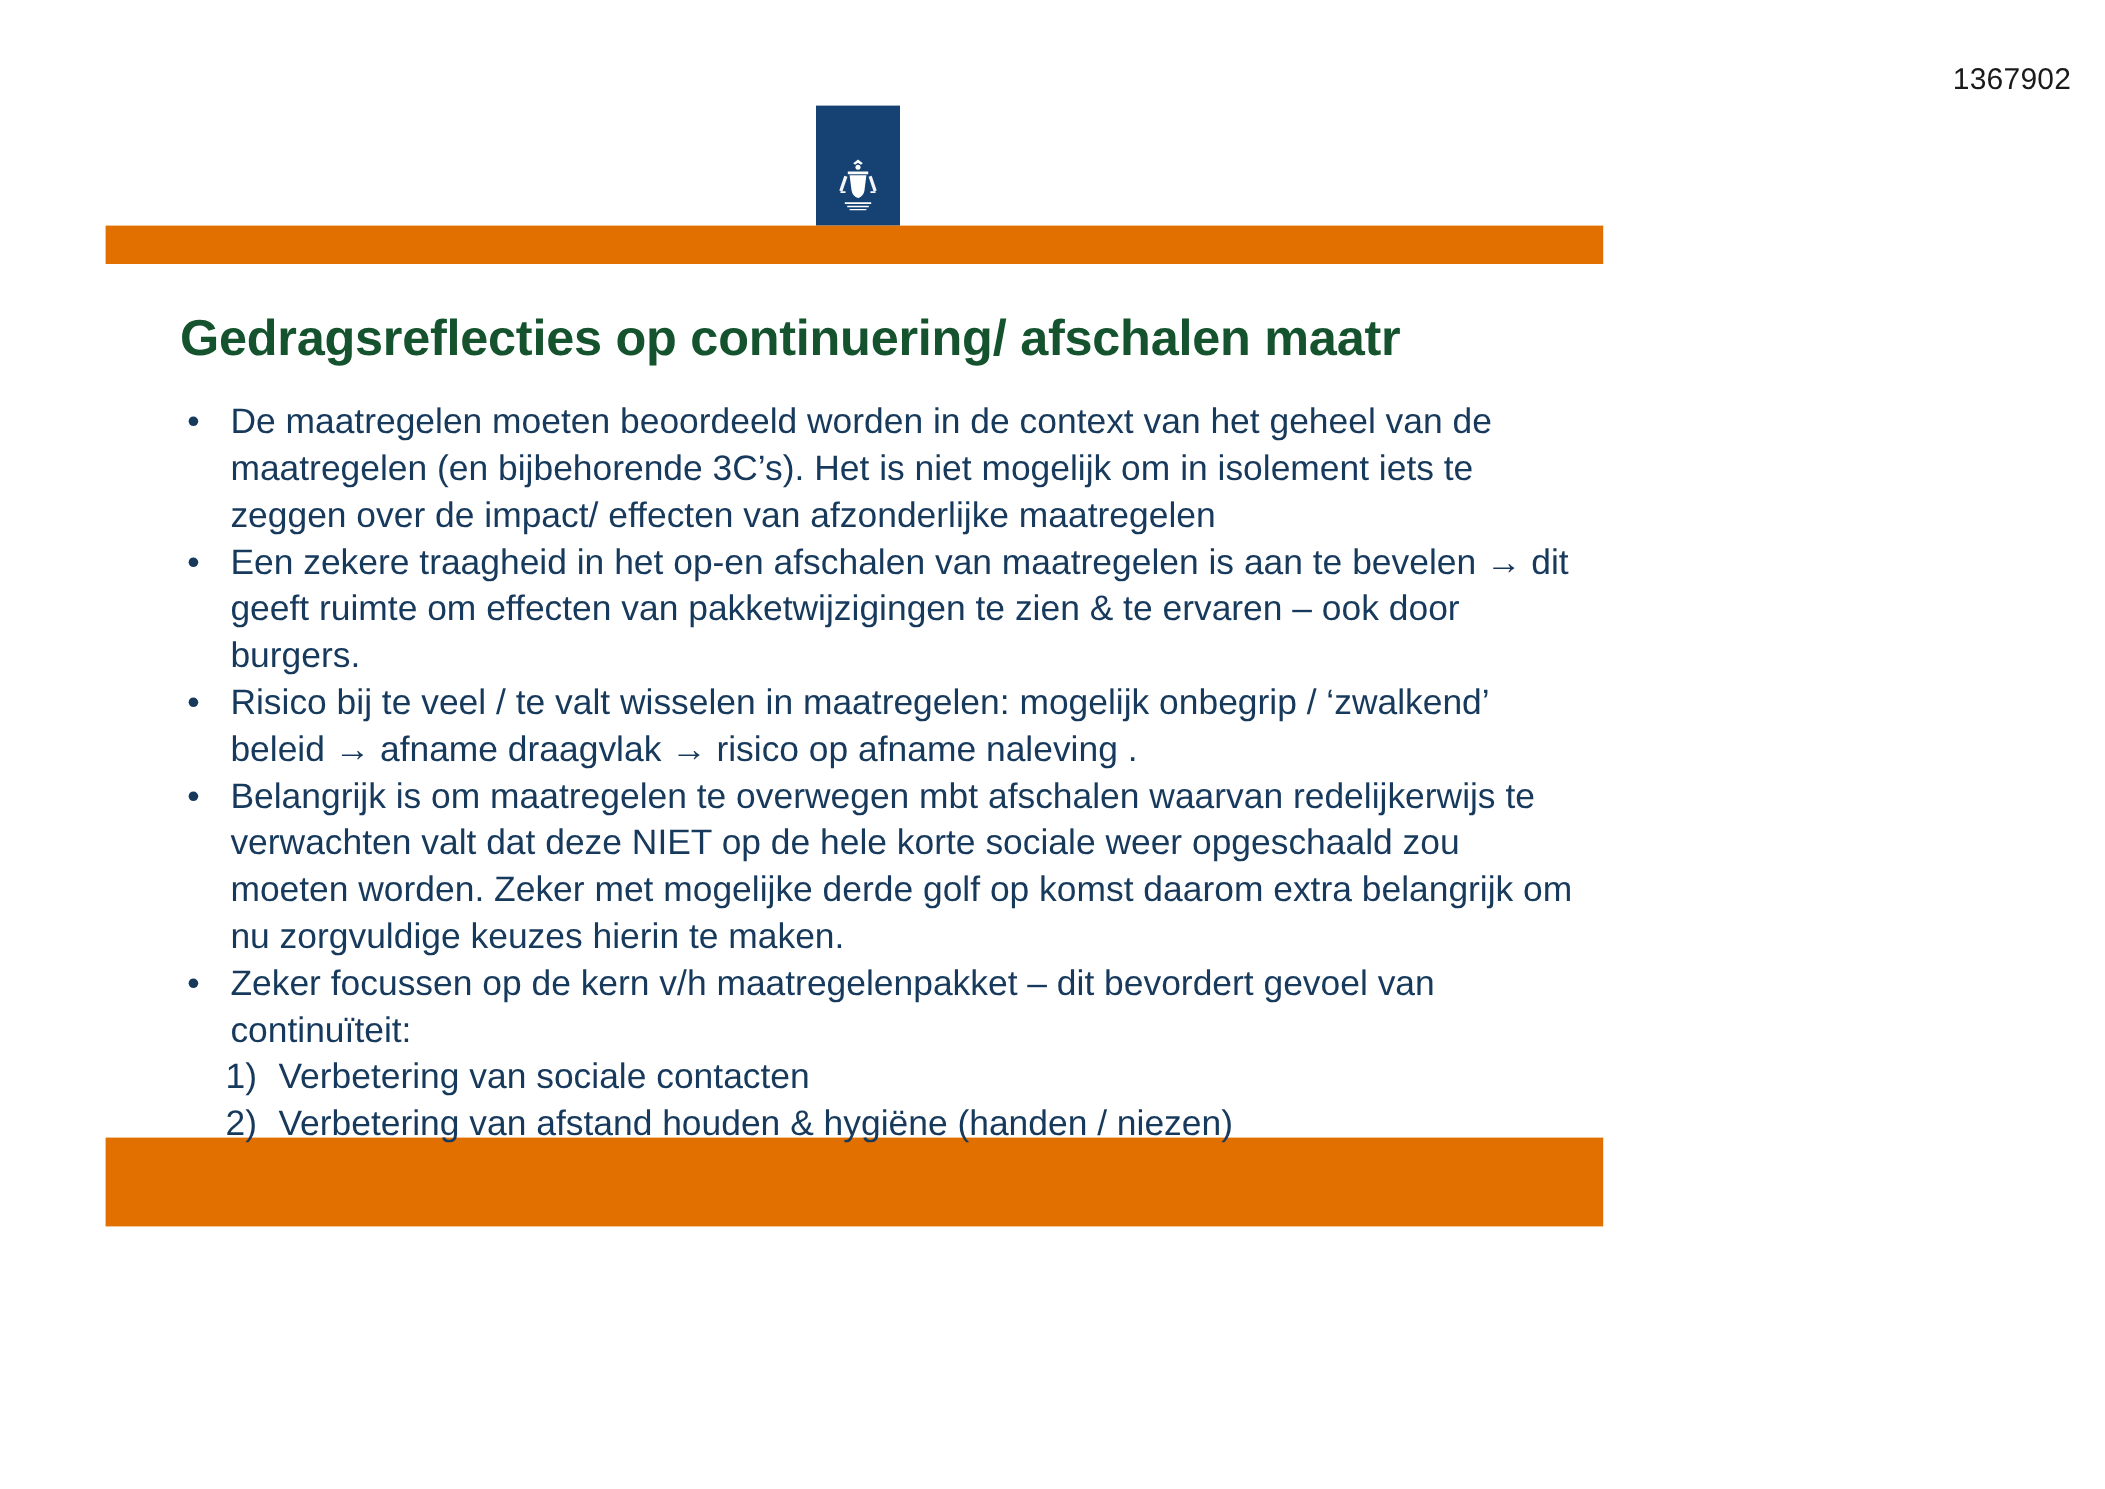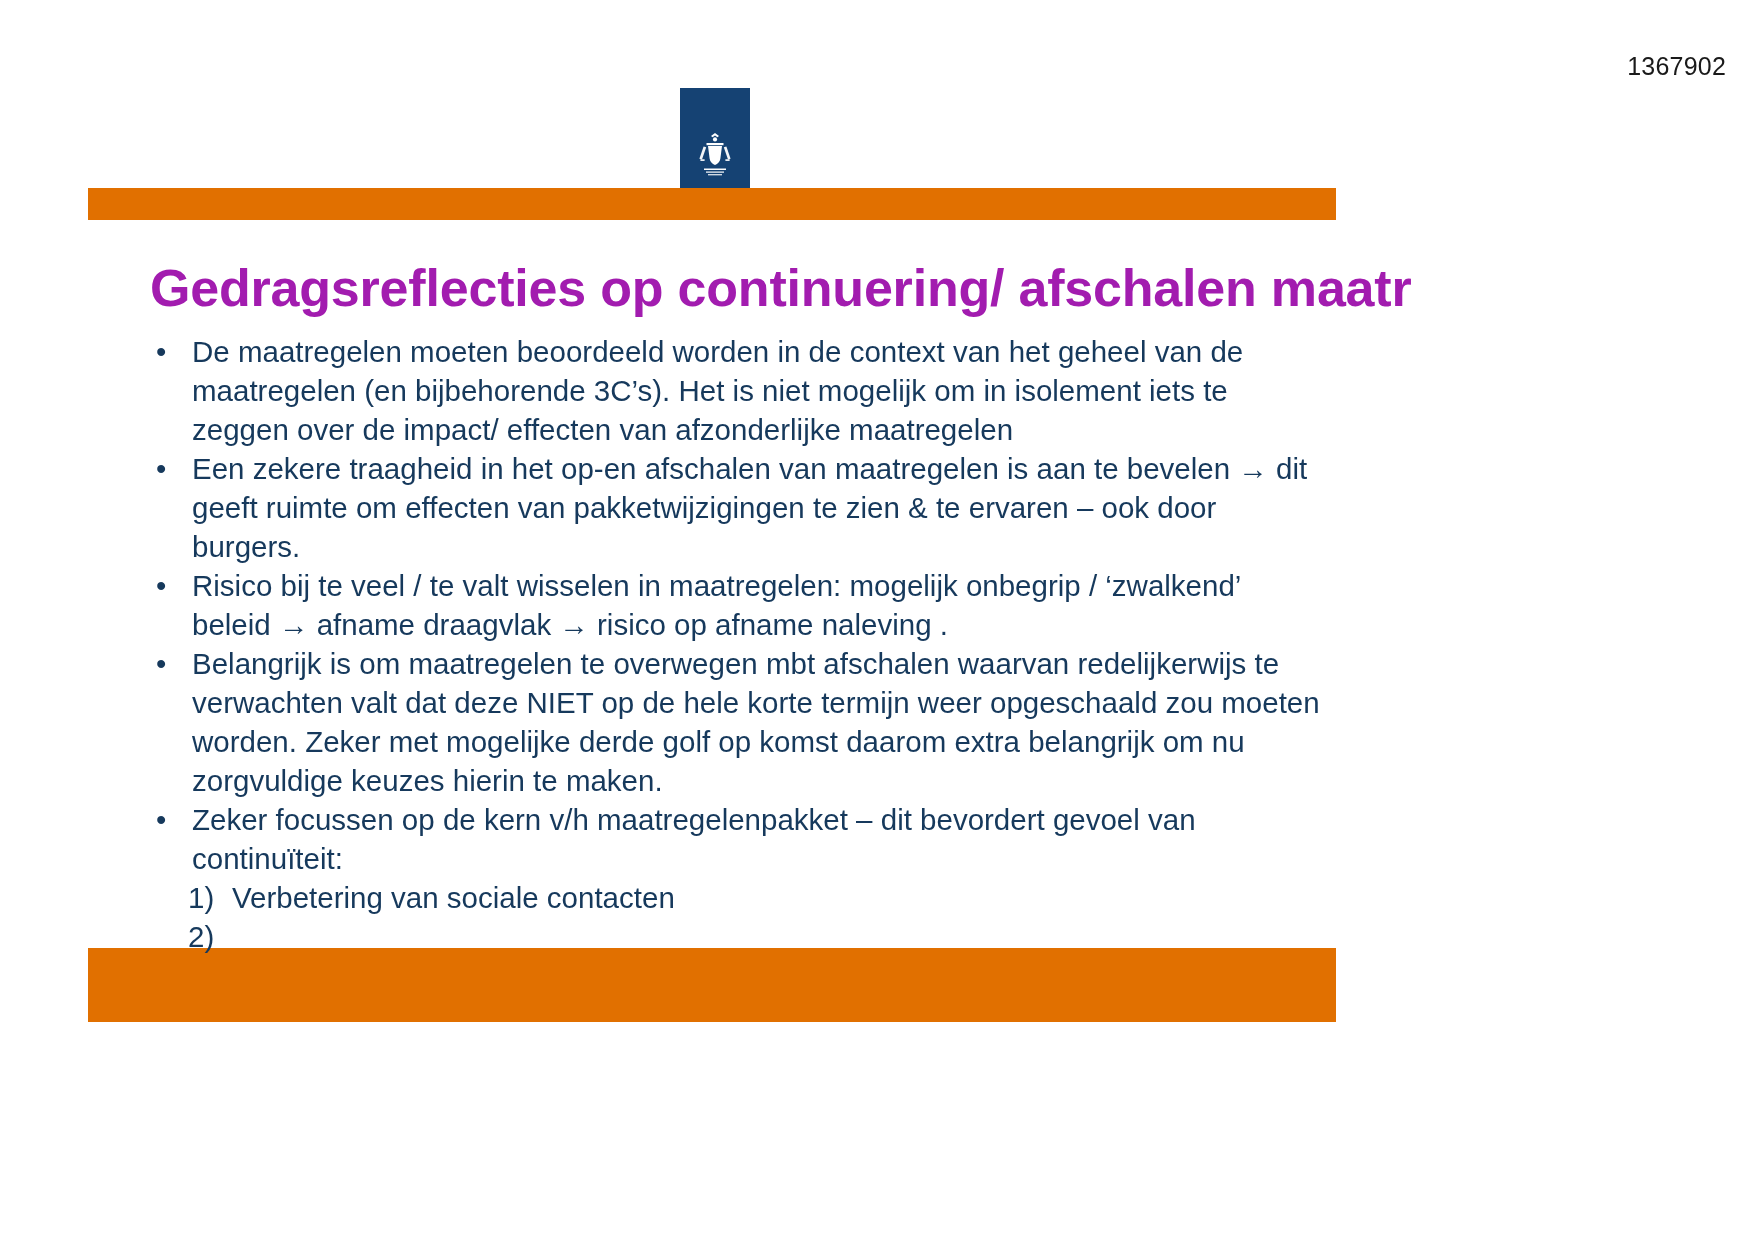--- a/index.html
+++ b/index.html
@@ -66,23 +66,23 @@
     height: 74px;
     background: #e17000;
   }
 
   
   .slide-title {
     position: absolute;
     left: 150px;
     top: 258px;
     width: 1200px;
-    font-size: 52px;
+    font-size: 42px;
     font-weight: bold;
-    color: #a21caf;
+    color: #14532d;
     white-space: nowrap;
     overflow: visible;
     letter-spacing: -0.2px;
   }
 
   
   .content {
     position: absolute;
     left: 150px;
     top: 332px;
@@ -176,30 +176,31 @@
     <li>
       <span class="dot">•</span>
       <span class="txt">Een zekere traagheid in het op-en afschalen van maatregelen is aan te bevelen → dit geeft ruimte om effecten van pakketwijzigingen te zien &amp; te ervaren – ook door burgers.</span>
     </li>
     <li>
       <span class="dot">•</span>
       <span class="txt">Risico bij te veel / te valt wisselen in maatregelen: mogelijk onbegrip / ‘zwalkend’ beleid → afname draagvlak → risico op afname naleving .</span>
     </li>
     <li>
       <span class="dot">•</span>
-      <span class="txt">Belangrijk is om maatregelen te overwegen mbt afschalen waarvan redelijkerwijs te verwachten valt dat deze NIET op de hele korte termijn weer opgeschaald zou moeten worden. Zeker met mogelijke derde golf op komst daarom extra belangrijk om nu zorgvuldige keuzes hierin te maken.</span>
+      <span class="txt">Belangrijk is om maatregelen te overwegen mbt afschalen waarvan redelijkerwijs te verwachten valt dat deze NIET op de hele korte sociale weer opgeschaald zou moeten worden. Zeker met mogelijke derde golf op komst daarom extra belangrijk om nu zorgvuldige keuzes hierin te maken.</span>
     </li>
     <li>
       <span class="dot">•</span>
       <span class="txt">Zeker focussen op de kern v/h maatregelenpakket – dit bevordert gevoel van continuïteit:</span>
     </li>
   </ul>
 
   <ol class="subitems sub-wrap">
     <li>
       <span class="num">1)</span>
       <span class="txt">Verbetering van sociale contacten</span>
     </li>
     <li>
       <span class="num">2)</span>
+      <span class="txt">Verbetering van afstand houden &amp; hygiëne (handen / niezen)</span>
     </li>
   </ol>
 </div>
 
 </body></html>

